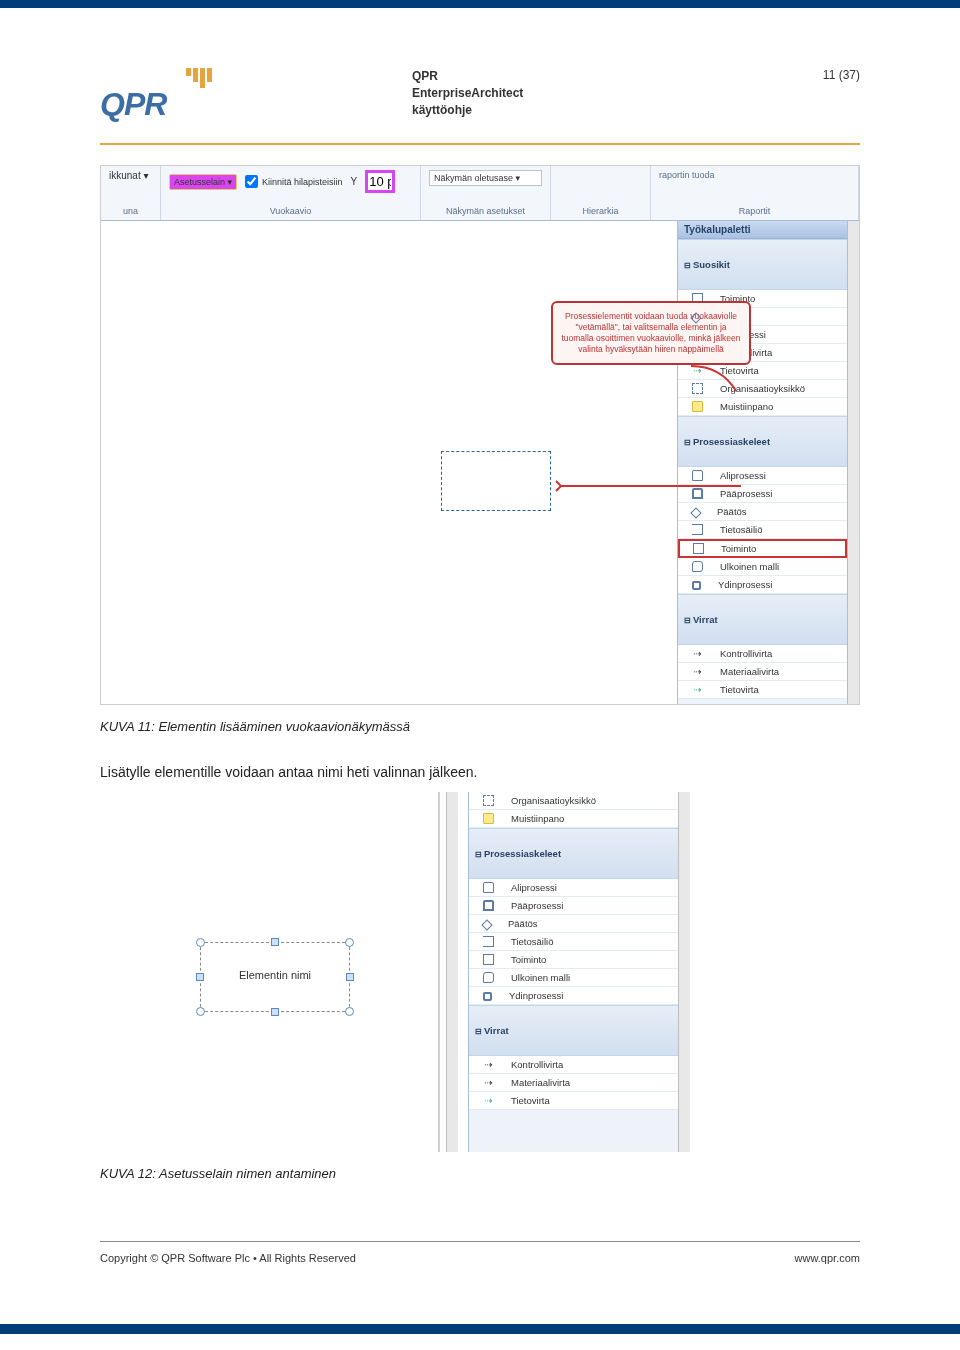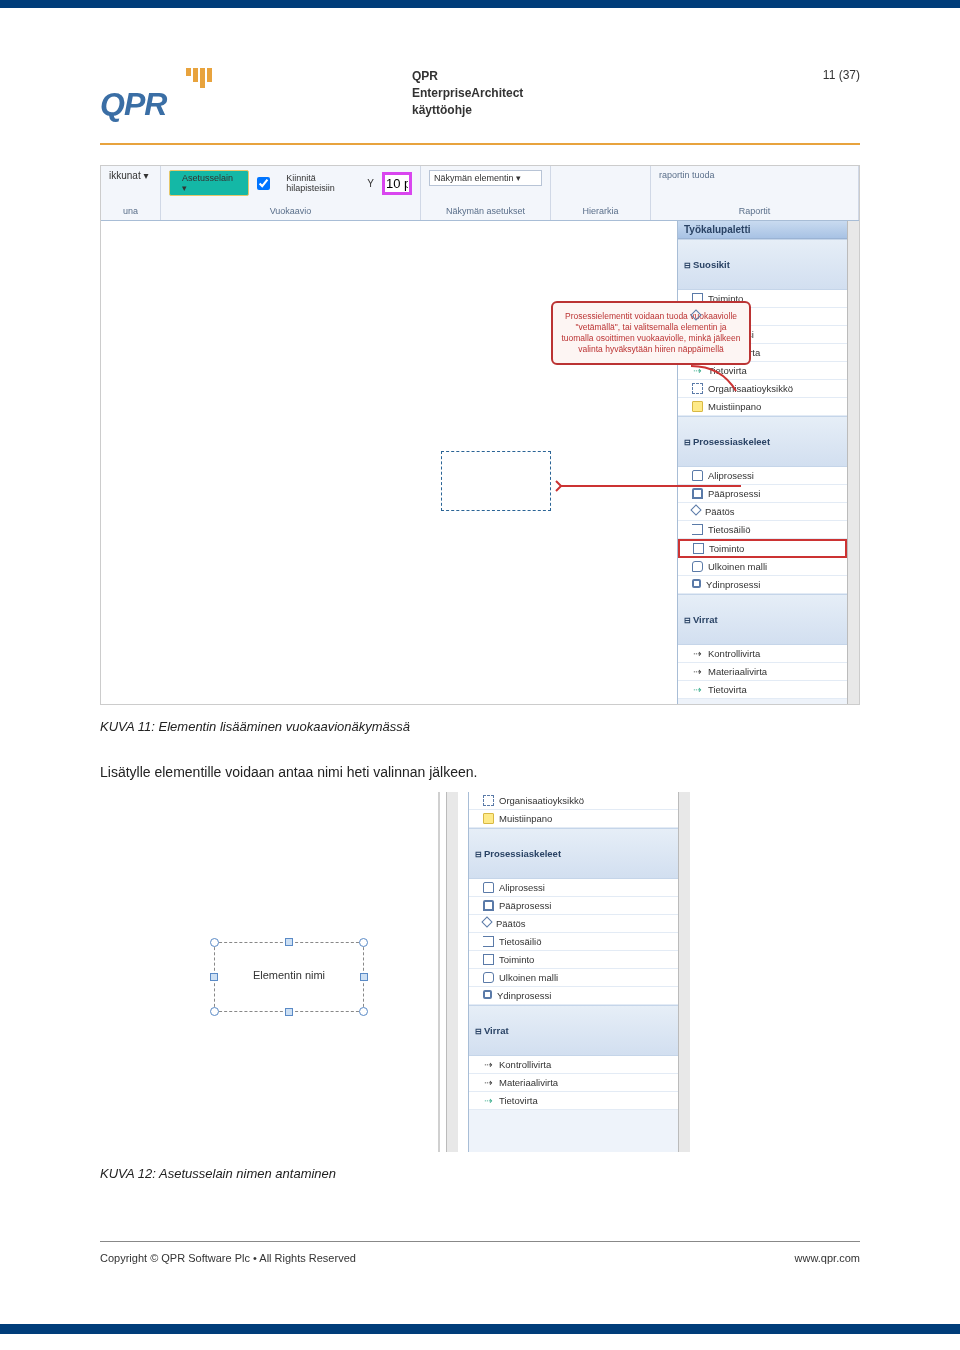--- a/index.html
+++ b/index.html
@@ -10,49 +10,49 @@
   .logo-bars { display: flex; gap: 2px; margin-left: 86px; margin-bottom: -2px; }
   .logo-bars span { width: 5px; background: #e8a33d; display: inline-block; }
   .logo-text { font-size: 32px; font-weight: bold; color: #3a6ea5; font-style: italic; letter-spacing: -1px; }
   .header-title { margin-left: 200px; font-weight: bold; line-height: 1.4; }
   .header-page { margin-left: auto; }
   .hr-gold { border: none; border-top: 2px solid #e8a33d; margin: 20px 0; }
   .screenshot1 { border: 1px solid #ccc; background: #fff; font-size: 10px; position: relative; height: 540px; overflow: hidden; }
   .ribbon { display: flex; background: #f3f6fb; border-bottom: 1px solid #a8bdd6; height: 55px; justify-content: flex-end; }
   .ribbon-group { border-right: 1px solid #d0d8e6; padding: 4px 8px; display: flex; flex-direction: column; justify-content: space-between; }
   .ribbon-label { font-size: 9px; color: #5a6f8a; text-align: center; margin-top: 2px; }
-  .rb-btn { background: #14b8a6; border: 1px solid #e6c76a; padding: 2px 12px; font-size: 9px; border-radius: 2px; }
-  .rb-check { display: flex; align-items: center; gap: 16px; font-size: 9px; }
+  .rb-btn { background: #d946ef; border: 1px solid #e6c76a; padding: 2px 4px; font-size: 9px; border-radius: 2px; }
+  .rb-check { display: flex; align-items: center; gap: 4px; font-size: 9px; }
   .rb-input { width: 30px; border: 3px solid #d946ef; font-size: 13px; padding: 1px; }
   .rb-dropdown { border: 1px solid #b8c4d6; background: #fff; padding: 2px 4px; font-size: 9px; }
   .sc1-body { display: flex; height: 485px; }
   .canvas { flex: 1; position: relative; background-image: radial-gradient(circle, #c8d0da 0.5px, transparent 0.5px); background-size: 8px 8px; background-position: 4px 4px; }
   .placeholder-rect { position: absolute; left: 340px; top: 230px; width: 110px; height: 60px; border: 1.5px dashed #2a6496; }
   .callout { position: absolute; left: 450px; top: 80px; width: 200px; border: 2px solid #b33; border-radius: 6px; background: #fdf5f3; padding: 8px; font-size: 8.5px; color: #b33; text-align: center; line-height: 1.3; }
   .sidepanel { width: 170px; border-left: 1px solid #a8bdd6; background: #eef3fa; display: flex; flex-direction: column; }
   .sp-title { background: linear-gradient(#c9dbf0, #a8c2e4); padding: 3px 6px; font-weight: bold; color: #2a4365; border-bottom: 1px solid #9ab3d4; font-size: 10px; }
   .sp-hdr { background: linear-gradient(#e6eef7,#d2dff0); padding: 19px 6px; font-weight: bold; color: #2a4365; border-top: 1px solid #c5d5e9; border-bottom: 1px solid #c5d5e9; font-size: 9.5px; }
   .sp-hdr::before { content: "⊟ "; font-size: 8px; }
-  .sp-item { display: flex; align-items: flex-start; gap: 5px; padding: 3px 6px 3px 14px; border-bottom: 1px solid #e3ebf5; background: #fff; font-size: 9.5px; color: #333; cursor: pointer; }
+  .sp-item { display: flex; align-items: flex-end; gap: 17px; padding: 3px 6px 3px 14px; border-bottom: 1px solid #e3ebf5; background: #fff; font-size: 9.5px; color: #333; cursor: pointer; }
   .sp-item.hl { border: 2px solid #c33; padding: 2px 5px 2px 13px; }
   .ic { width: 11px; height: 11px; flex-shrink: 0; display: inline-flex; align-items: center; justify-content: center; }
   .ic-rect { border: 1px solid #5a7aa8; }
   .ic-diamond { border: 1px solid #5a7aa8; transform: rotate(45deg); width: 8px; height: 8px; }
   .ic-tab { border: 1px solid #5a7aa8; border-radius: 2px 2px 0 0; }
   .ic-flow { font-size: 10px; line-height: 1; }
   .ic-org { border: 1px dashed #5a7aa8; }
   .ic-note { background: #feea88; border: 1px solid #d8b844; border-radius: 1px; }
   .ic-store { border: 1px solid #5a7aa8; border-left: none; }
   .ic-ext { border: 1px solid #5a7aa8; border-radius: 3px 3px 3px 0; }
   .ic-core { border: 2px solid #5a7aa8; border-radius: 2px; width: 9px; height: 9px; }
   .caption { font-style: italic; font-size: 13px; color: #222; margin: 14px 0 30px 0; }
   .bodytext { font-size: 14px; color: #222; margin: 20px 0 12px 0; }
   .screenshot2 { display: flex; border: 0; height: 360px; overflow: hidden; }
   .canvas2 { width: 340px; background: #fff; background-image: radial-gradient(circle, #c8d0da 0.5px, transparent 0.5px); background-size: 10px 10px; position: relative; border-right: 2px solid #d0d0d0; margin-right: 6px;}
-  .sel-rect { position: absolute; left: 114px; top: 150px; width: 150px; height: 70px; border: 1px dashed #888; background: #fff; }
+  .sel-rect { position: absolute; left: 100px; top: 150px; width: 150px; height: 70px; border: 1px dashed #888; background: #fff; }
   .sel-handle { position: absolute; width: 9px; height: 9px; border: 1px solid #5a8ac6; background: #fff; border-radius: 50%; }
   .sel-mid { width: 8px; height: 8px; border: 1px solid #5a8ac6; background: #cde0f4; }
   .sel-text { position: absolute; left: 0; right: 0; top: 26px; text-align: center; font-size: 11px; color: #333; }
   .sc2-panel { width: 210px; }
   .scrollbar { width: 12px; background: #e8e8e8; border-left: 1px solid #bbb; }
   .footer-line { border-top: 1px solid #888; margin-top: 60px; }
   .footer { display: flex; justify-content: space-between; font-size: 11px; color: #333; padding: 10px 0 20px 0; }
   .bottom-bar { height: 10px; background: #003d7a; }
   .red-arrow { position: absolute; }
 </style>
@@ -93,21 +93,21 @@
           <label class="rb-check">
               <input type="checkbox" checked="" style=""> 
               <span>Kiinnitä hilapisteisiin</span>
             </label>
           <span>Y</span>
           <input class="rb-input" value="10 px" style="">
         </div>
         <div class="ribbon-label">Vuokaavio</div>
       </div>
       <div class="ribbon-group" style="width:130px">
-        <div class="rb-dropdown">Näkymän elementin ▾</div>
+        <div class="rb-dropdown">Näkymän oletusase ▾</div>
         <div class="ribbon-label">Näkymän asetukset</div>
       </div>
       <div class="ribbon-group" style="width:100px">
         <div></div>
         <div class="ribbon-label">Hierarkia</div>
       </div>
       <div class="ribbon-group" style="flex:1">
         <div style="font-size:9px;color:#5a6f8a">raportin tuoda</div>
         <div class="ribbon-label">Raportit</div>
       </div>

